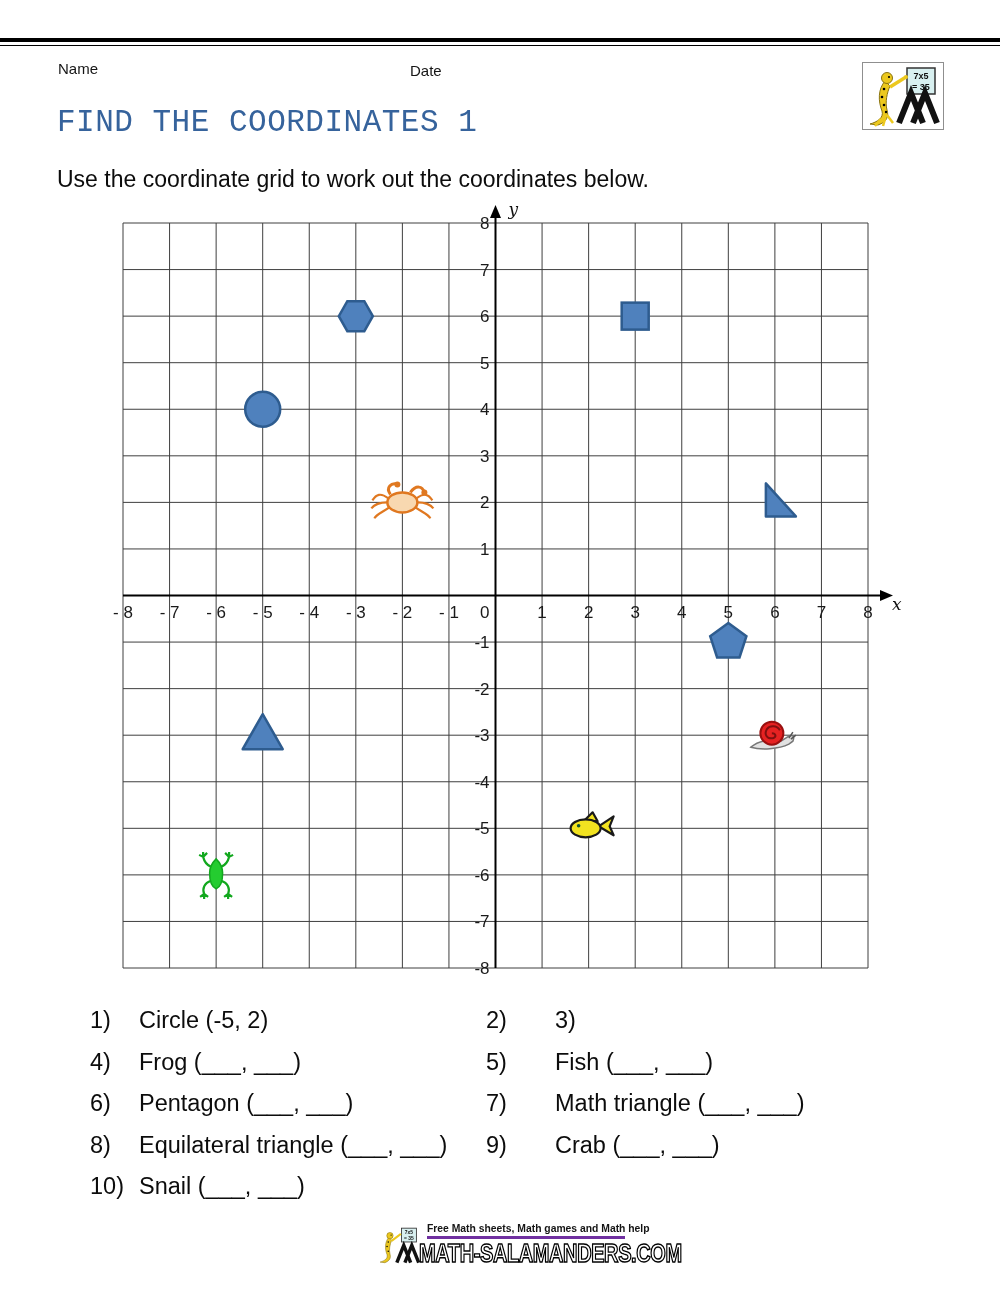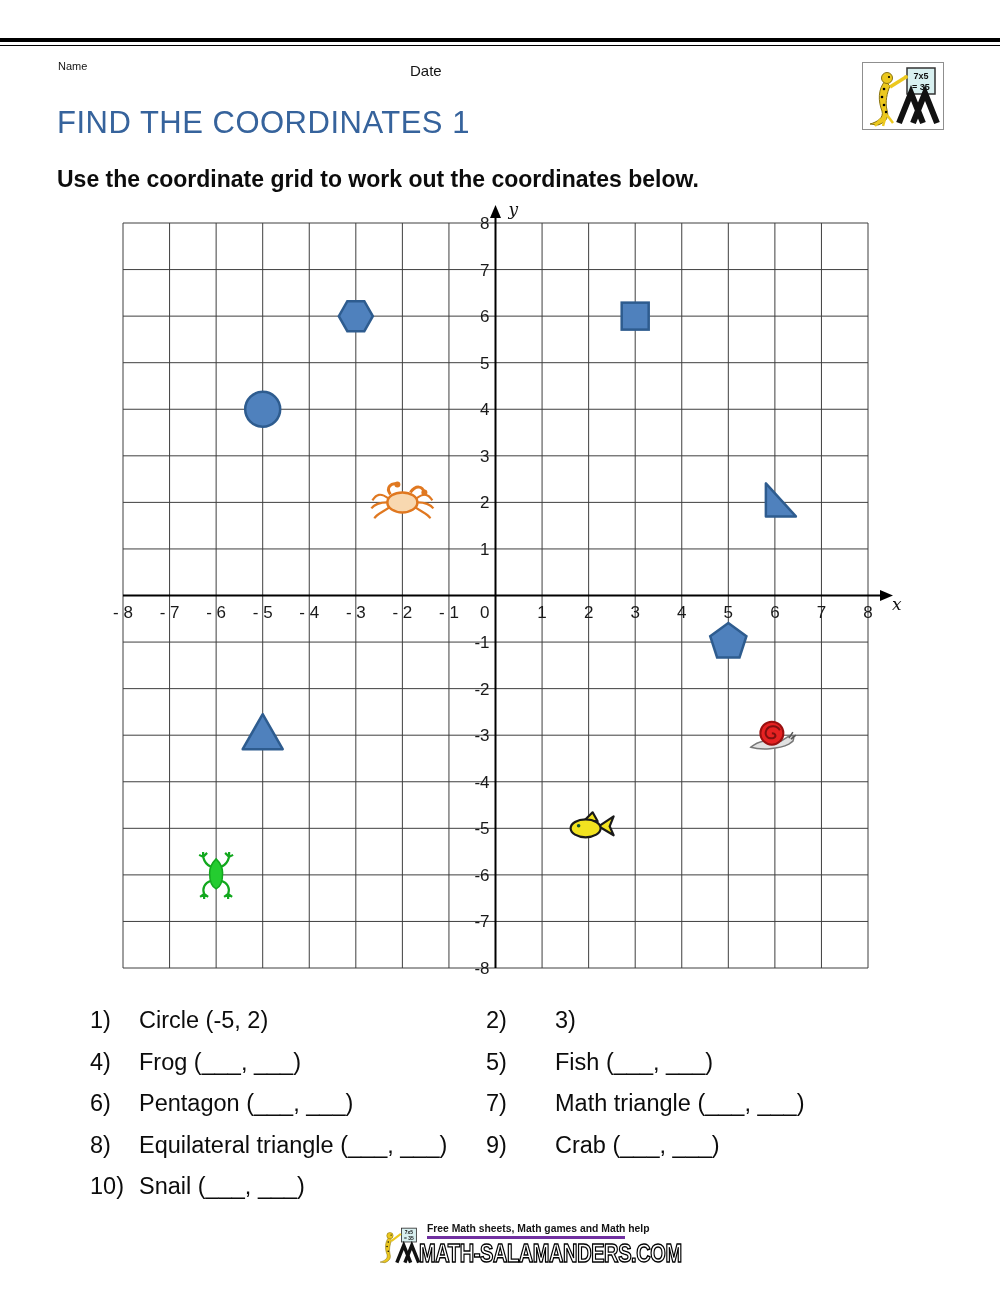--- a/index.html
+++ b/index.html
@@ -2,28 +2,28 @@
 <html><head>
 <meta charset="utf-8">
 <style>
   html,body{margin:0;padding:0;}
   body{
     width:1000px;height:1294px;position:relative;background:#fff;
     font-family:"Liberation Sans",sans-serif;color:#151515;overflow:hidden;
   }
   .topbar-thick{position:absolute;left:0;right:0;top:38px;height:4px;background:#000;}
   .topbar-thin{position:absolute;left:0;right:0;top:45px;height:1px;background:#000;}
-  .name-label{position:absolute;left:58px;top:60px;font-size:11px;}
+  .name-label{position:absolute;left:58px;top:60px;font-size:15px;}
   .date-label{position:absolute;left:410px;top:62px;font-size:15px;}
   .logo-box{position:absolute;left:862px;top:62px;width:80px;height:66px;border:1px solid #8f8f8f;background:#fff;}
   .page-title{
     position:absolute;left:57px;top:105px;
-    font-family:Liberation Sans, sans-serif;font-size:31px;color:#36639c;letter-spacing:.5px;
-  }
-  .instruction{position:absolute;left:57px;top:166px;font-size:23px;color:#0c0c0c;font-weight:bold;}
+    font-family:Liberation Mono, monospace;font-size:31px;color:#36639c;letter-spacing:.5px;
+  }
+  .instruction{position:absolute;left:57px;top:166px;font-size:23px;color:#0c0c0c;}
   svg.grid-svg{position:absolute;left:100px;top:195px;}
   svg text{font-family:"Liberation Sans",sans-serif;}
   .tick{font-size:17px;fill:#1a1a1a;}
   .axis-letter{font-family:"DejaVu Serif",serif;font-style:italic;font-size:17px;fill:#111;}
   .questions{
     position:absolute;left:90px;top:1000px;
     display:grid;grid-template-columns:49px 347px 69px auto;grid-auto-rows:41.5px;
     font-size:23.5px;color:#0c0c0c;align-items:center;
   }
   .footer{position:absolute;left:0;top:1216px;width:100%;display:flex;justify-content:center;align-items:flex-start;}

